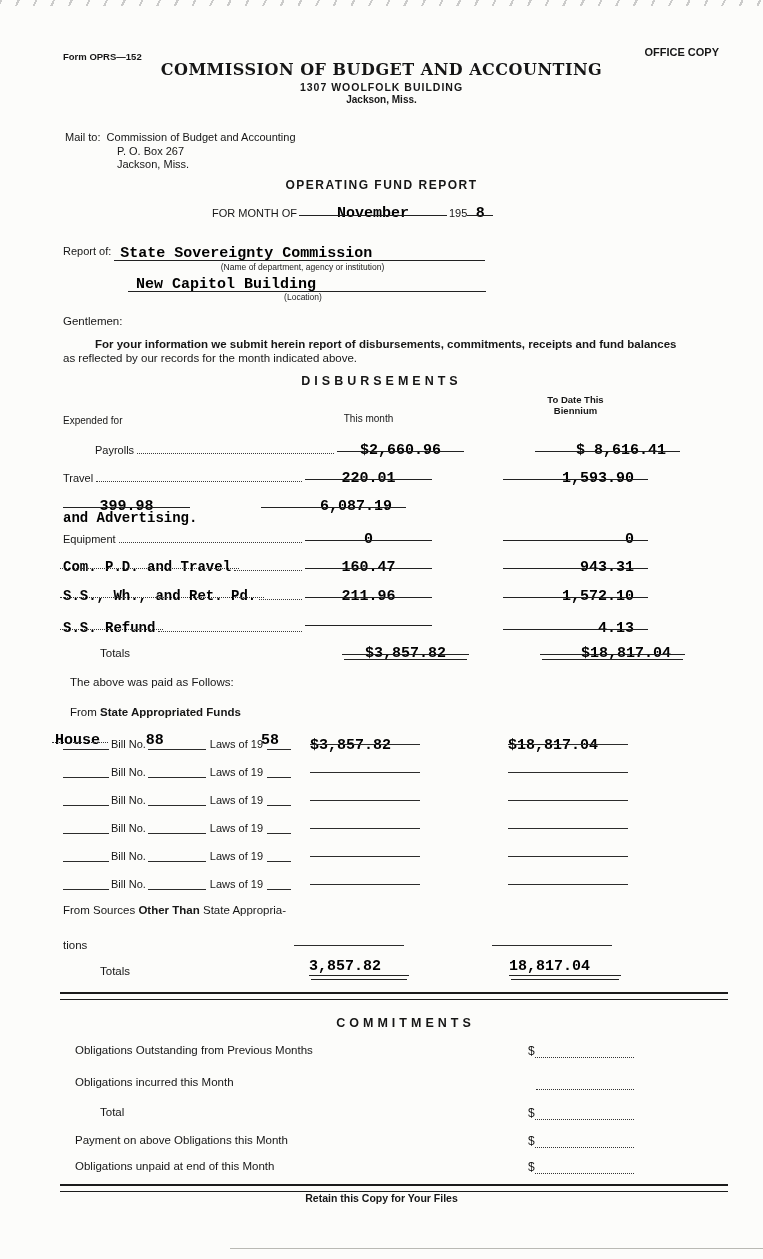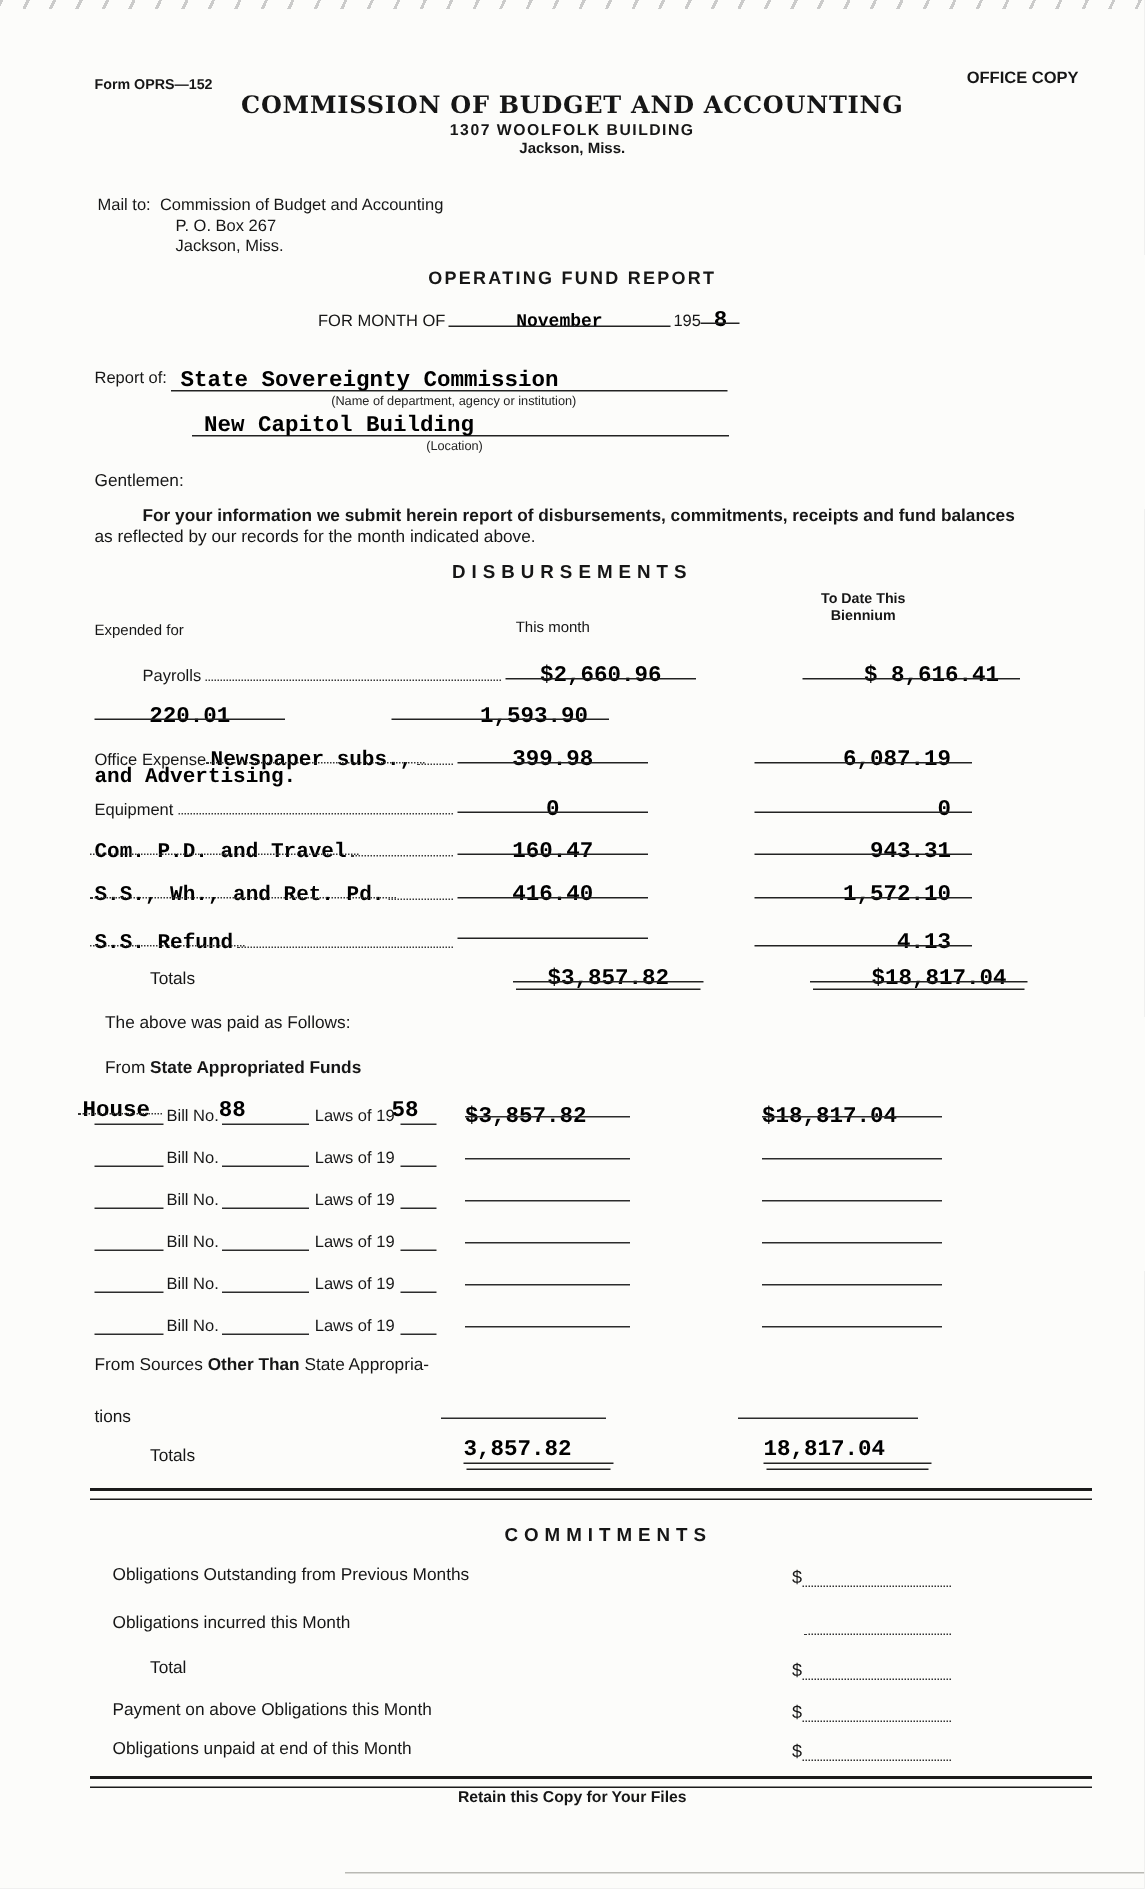--- a/index.html
+++ b/index.html
@@ -63,21 +63,21 @@
          <span>Commission of Budget and Accounting</span></div>
     <div style="padding-left:52px;">P. O. Box 267</div>
     <div style="padding-left:52px;">Jackson, Miss.</div>
   </div>
 
   <div class="abs b center" style="left:0; top:178px; width:100%; font-size:12px; letter-spacing:1.5px;">OPERATING FUND REPORT</div>
 
   <div class="abs" style="left:212px; top:205px; display:flex; align-items:baseline; font-size:11px;">
     <span>FOR MONTH OF</span>
     <div class="fill" style="width:148px; text-align:center; height:16px; margin:0 2px;">
-      <span class="typed" style="font-size:12px;">November</span>
+      <span class="typed" style="font-size:15px;">November</span>
     </div>
     <span>195</span>
     <div class="fill" style="width:26px; text-align:center; height:16px;">
       <span class="typed" style="font-size:15px;">8</span>
     </div>
   </div>
 
   <div class="abs" style="left:63px; top:243px; display:flex; align-items:baseline; font-size:11px;">
     <span>Report of:</span>
     <div style="width:365px; margin-left:3px; border-bottom:1.8px solid #222; padding-left:6px; position:relative;">
@@ -105,30 +105,29 @@
   <div class="drow" style="top:440px;padding-left:32px;">
     <div class="dlabel">
         <span>Payrolls</span>
         <span class="leader"></span>
       </div>
     <div class="dval fill"><span class="typed">$2,660.96</span></div>
     <div class="dgap"></div>
     <div class="dbval fill"><span class="typed">$ 8,616.41</span></div>
   </div>
   <div class="drow" style="top:468px;">
+    <div class="dlabel">
+        <span>Travel</span>
+        <span class="leader"></span>
+      </div>
     <div class="dval fill"><span class="typed">220.01</span></div>
     <div class="dgap"></div>
     <div class="dbval fill"><span class="typed">1,593.90</span></div>
   </div>
   <div class="drow" style="top:496px;">
-    <div class="dlabel">
-        <span>Office Expense</span>
-      <span class="typed struck" style="font-size:14px; margin-left:3px;">Newspaper subs.,</span>
-      <span class="leader"></span>
-      </div>
     <div class="dval fill"><span class="typed">399.98</span></div>
     <div class="dgap"></div>
     <div class="dbval fill"><span class="typed">6,087.19</span></div>
   </div>
   <div class="abs typed" style="left:63px; top:510px; font-size:14px;">and Advertising.</div>
   <div class="drow" style="top:529px;">
     <div class="dlabel">
         <span>Equipment</span>
         <span class="leader"></span>
       </div>
@@ -143,21 +142,21 @@
       </div>
     <div class="dval fill"><span class="typed">160.47</span></div>
     <div class="dgap"></div>
     <div class="dbval fill"><span class="typed">943.31</span></div>
   </div>
   <div class="drow" style="top:586px;">
     <div class="dlabel">
         <span class="typed struck" style="font-size:14px;">S.S., Wh., and Ret. Pd.</span>
         <span class="leader"></span>
       </div>
-    <div class="dval fill"><span class="typed">416.40</span></div>
+    <div class="dval fill"><span class="typed">211.96</span></div>
     <div class="dgap"></div>
     <div class="dbval fill"><span class="typed">1,572.10</span></div>
   </div>
   <div class="drow" style="top:614px;">
     <div class="dlabel">
         <span class="typed struck" style="font-size:14px;">S.S. Refund</span>
         <span class="leader"></span>
       </div>
     <div class="dval fill"><span class="typed"></span></div>
     <div class="dgap"></div>

